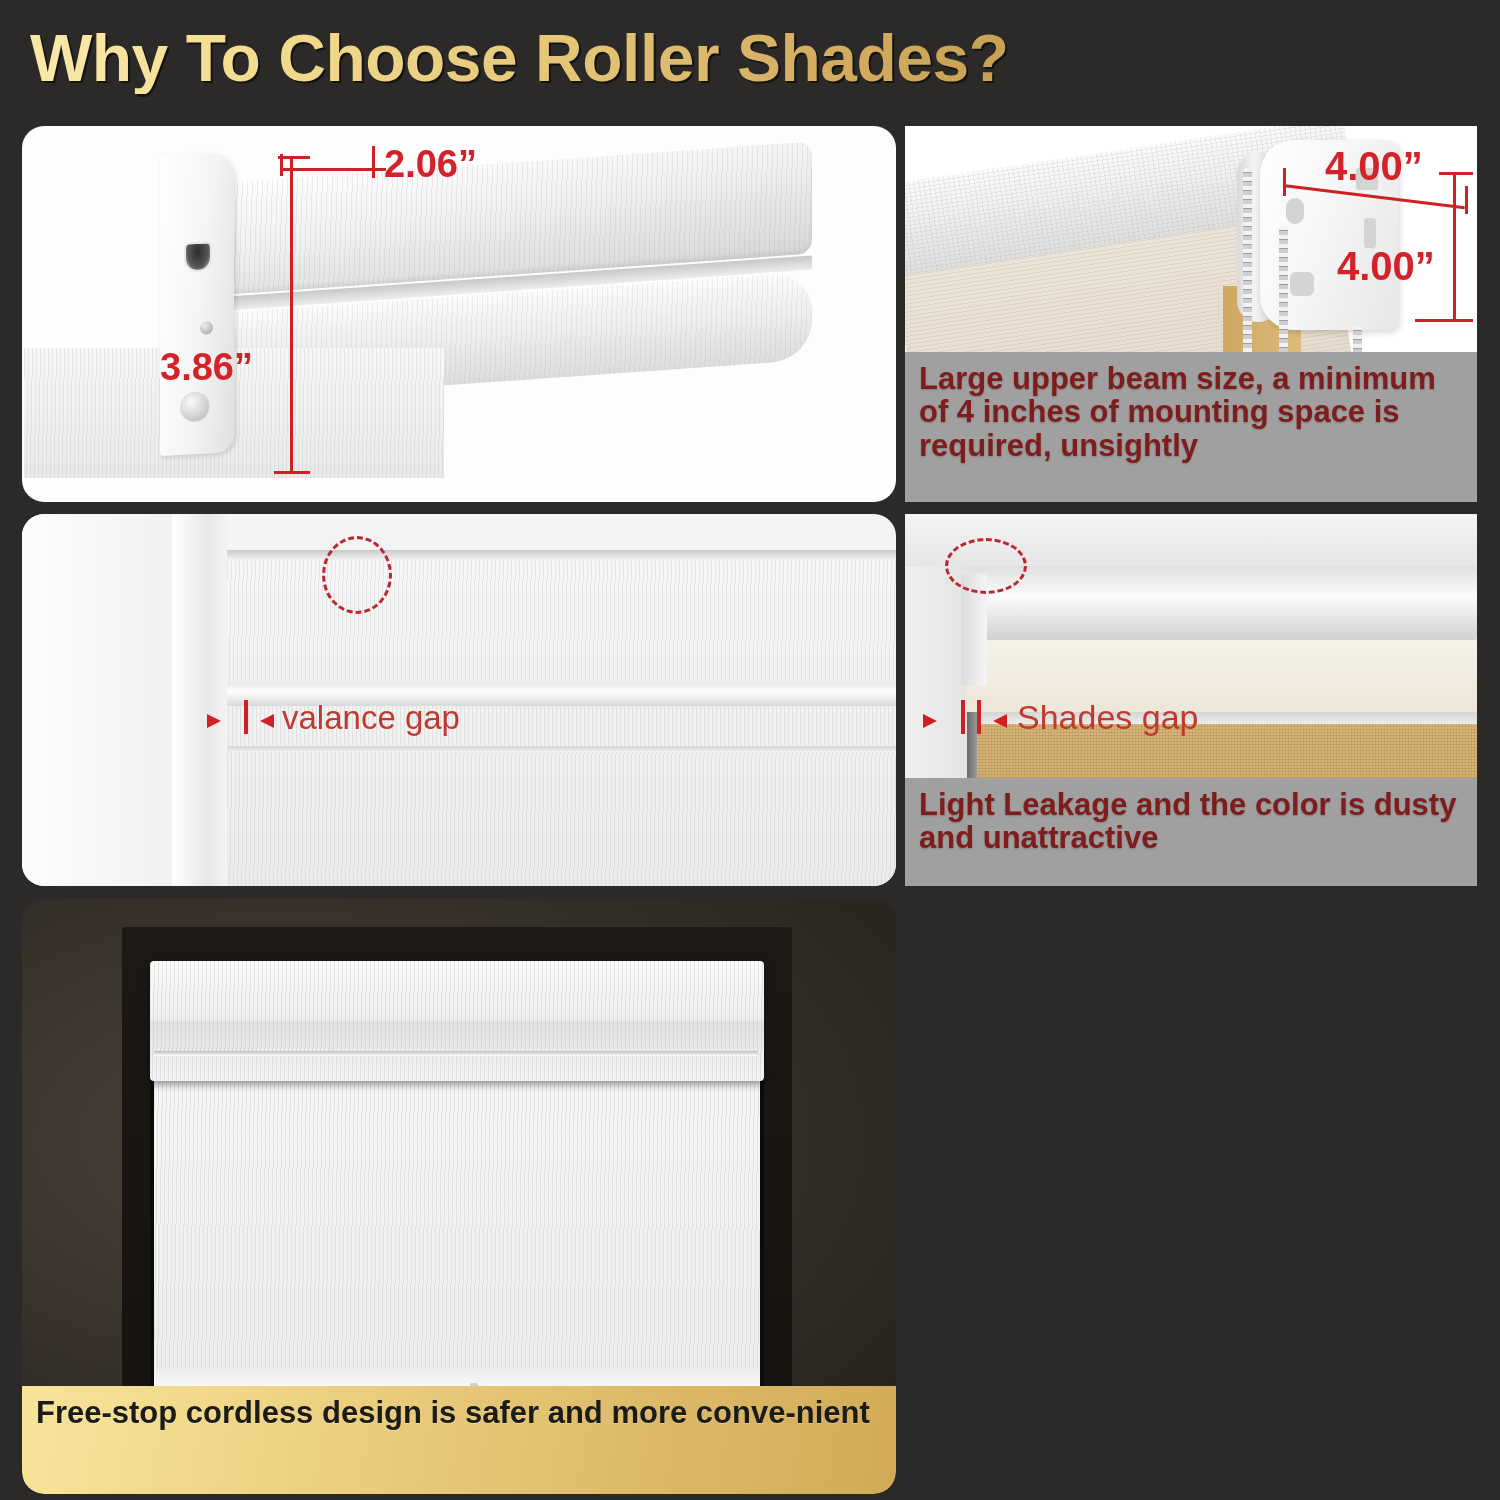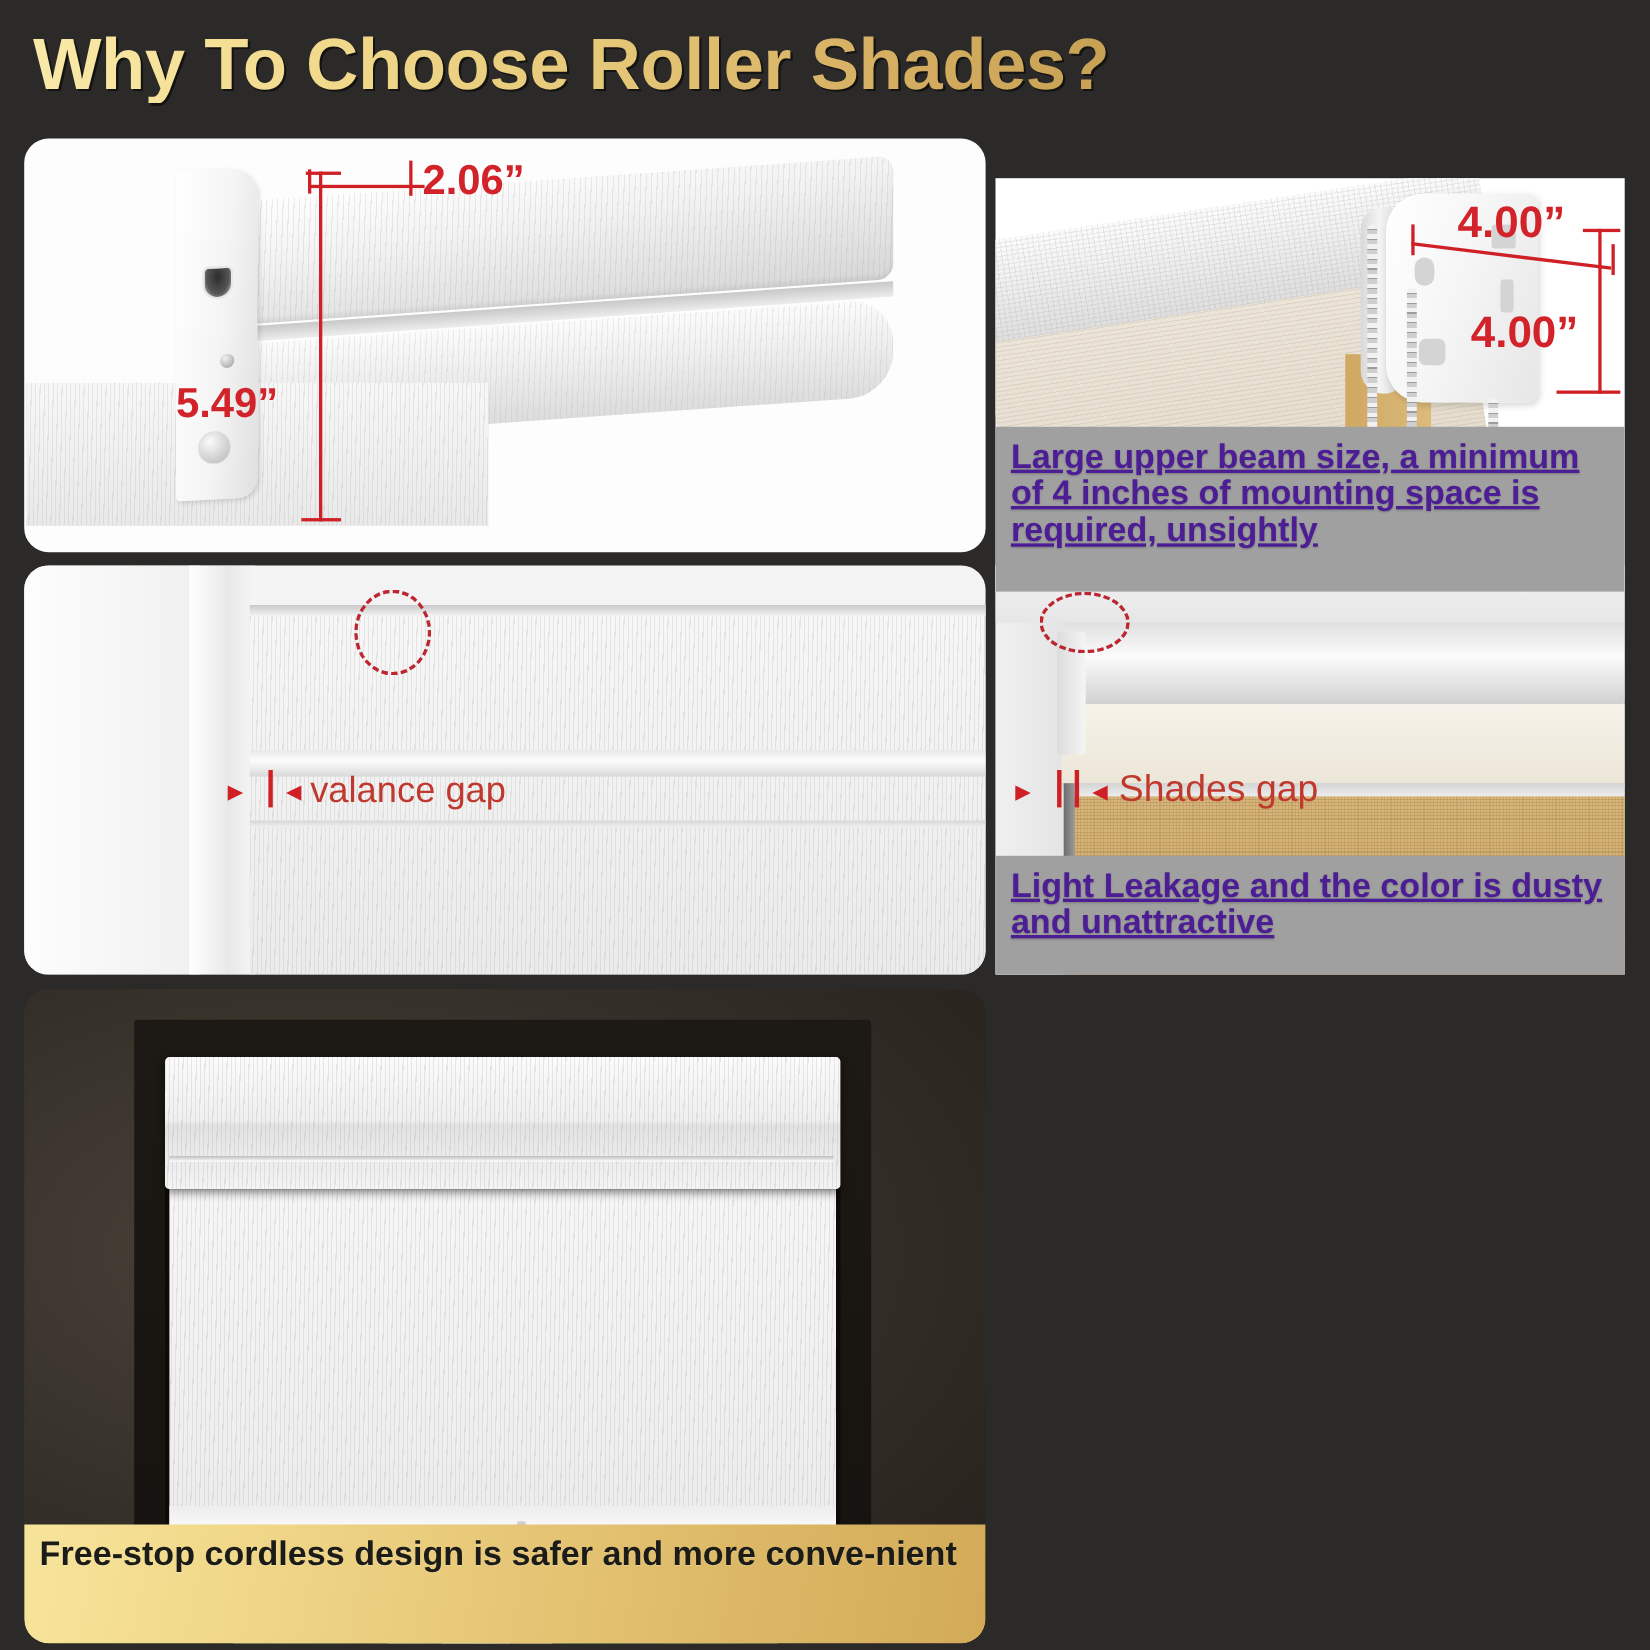--- a/index.html
+++ b/index.html
@@ -61,23 +61,22 @@
   }
   .caption.gold {
     background:linear-gradient(100deg,#f7e49b 0%,#f2da8c 18%,#e7c878 48%,#dcb866 74%,#d3ab58 100%);
     color:#1b1b18;
     border-bottom-left-radius:22px;
     border-bottom-right-radius:22px;
     text-shadow:0 1px 0 rgba(255,255,255,.25);
   }
   .caption.gray {
     background:#a0a0a0;
-    color:#4c1d95;
+    color:#7f1d1d;
     text-shadow:0 1px 2px rgba(0,0,0,.22);
-    text-decoration:underline;
   }
   .cap-h3 { height:108px; }
   .cap-h2 { height:150px; }
 
   
   .p1-bg { background:#fdfdfd; }
   .p1-body {
     position:absolute; left:150px; top:30px;
     width:640px; height:290px;
     transform:skewY(-4deg);
@@ -143,21 +142,21 @@
   }
   .tick { position:absolute; background:#cf2026; z-index:30; }
   .arrow-r, .arrow-l {
     position:absolute; width:0; height:0; z-index:31;
     border-top:7px solid transparent; border-bottom:7px solid transparent;
   }
   .arrow-r { border-left:14px solid #cf2026; }
   .arrow-l { border-right:14px solid #cf2026; }
 
   
-  .p2-bg { background:#ffffff;margin-top:36px; }
+  .p2-bg { background:#ffffff; }
   .p2-beam {
     position:absolute; left:-10px; top:58px; width:460px; height:92px;
     background:linear-gradient(180deg,#fbfbfb 0%,#f0f0f0 40%,#dedede 100%);
     transform:rotate(-8.5deg); transform-origin:left center;
   }
   .p2-beam::after{content:"";position:absolute;inset:0;
     background:repeating-linear-gradient(0deg,rgba(160,160,160,.17) 0 1px,transparent 1px 4px),
                repeating-linear-gradient(90deg,rgba(160,160,160,.17) 0 1px,transparent 1px 5px);}
   .p2-fabric {
     position:absolute; left:-10px; top:150px; width:440px; height:210px;
@@ -311,21 +310,21 @@
     </div>
 
     <div class="dim-line" style="left:258px; top:42px; width:106px; height:3px;"></div>
     <div class="tick" style="left:258px; top:28px; width:3px; height:22px;"></div>
     <div class="tick" style="left:350px; top:20px; width:3px; height:32px;"></div>
     <div class="dim-txt" style="left:362px; top:17px; font-size:38px;">2.06”</div>
 
     <div class="dim-line" style="left:268px; top:30px; width:3px; height:318px;"></div>
     <div class="tick" style="left:256px; top:30px; width:32px; height:3px;"></div>
     <div class="tick" style="left:252px; top:345px; width:36px; height:3px;"></div>
-    <div class="dim-txt" style="left:138px; top:220px; font-size:38px;">5.49”</div>
+    <div class="dim-txt" style="left:138px; top:220px; font-size:38px;">3.86”</div>
 
   </div>
 
   <div class="panel right row1 p2-bg">
     <div class="photo">
       <div class="p2-fabric"></div>
       <div class="p2-tan"></div>
       <div class="p2-beam"></div>
       <div class="p2-roller"></div>
       <div class="p2-bracket">

